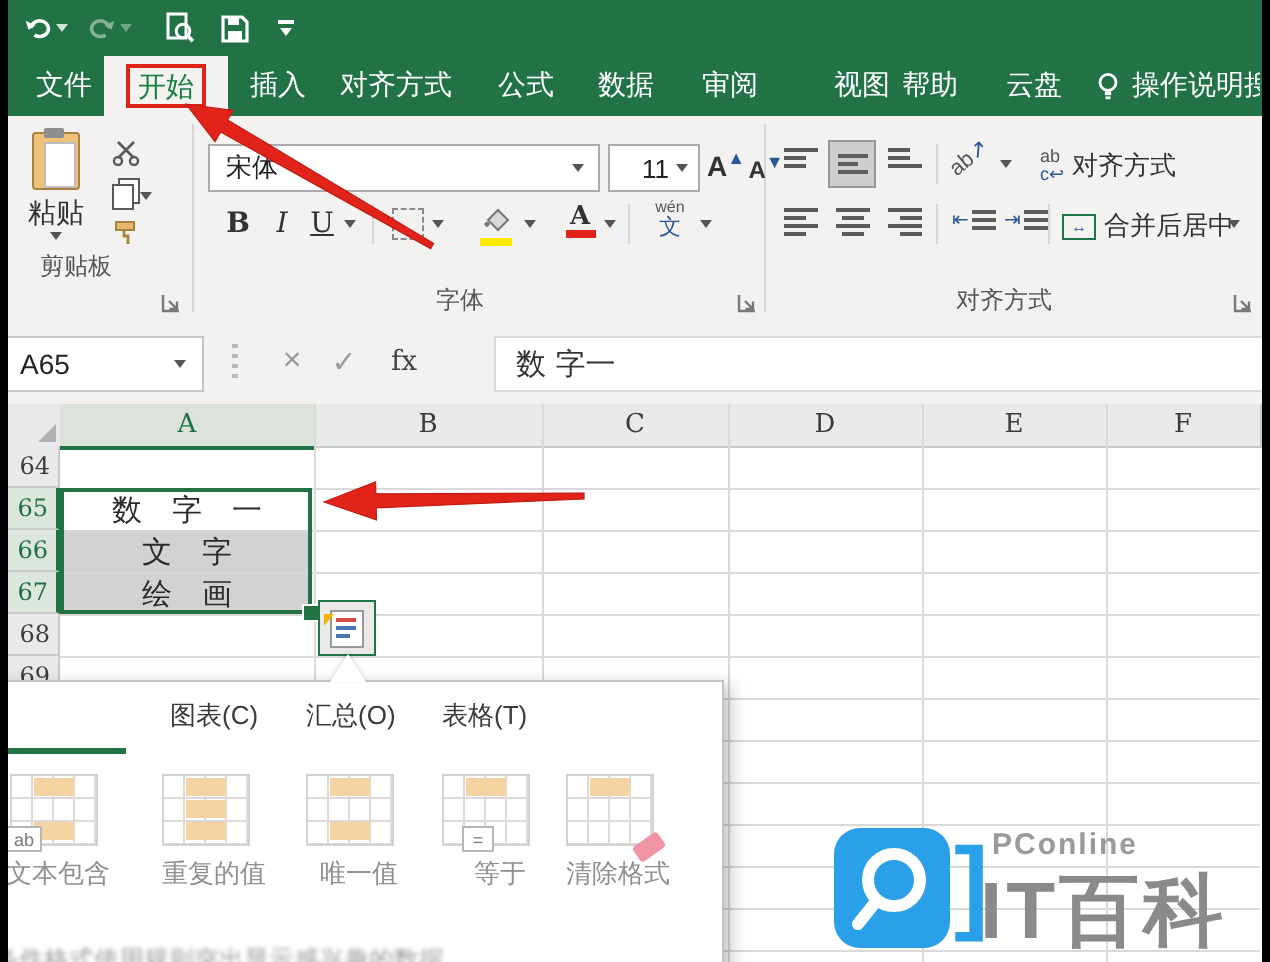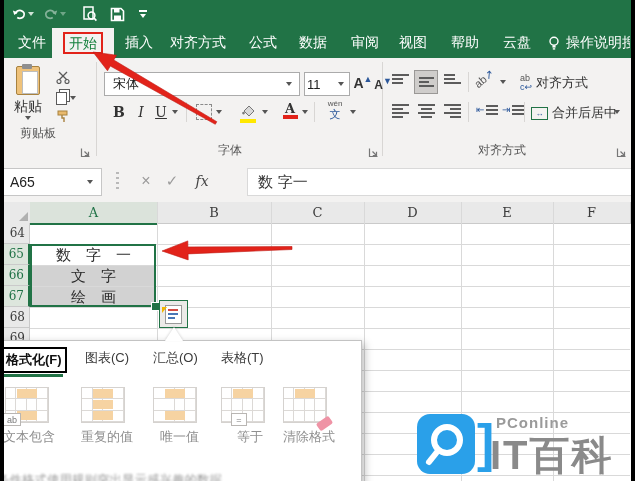--- a/index.html
+++ b/index.html
@@ -135,21 +135,21 @@
   </div>
 <div class="abs tab" style="left:246px;width:34px">
     <span>公式</span>
   </div>
 <div class="abs tab" style="left:296px;width:34px">
     <span>数据</span>
   </div>
 <div class="abs tab" style="left:348px;width:34px">
     <span>审阅</span>
   </div>
-<div class="abs tab" style="left:396px;width:34px">
+<div class="abs tab" style="left:414px;width:34px">
     <span>视图</span>
   </div>
 <div class="abs tab" style="left:448px;width:34px">
     <span>帮助</span>
   </div>
 <div class="abs tab" style="left:500px;width:34px">
     <span>云盘</span>
   </div>
 <div class="abs tab" style="left:546px;width:16px">
   <svg width="12" height="15" viewBox="0 0 12 15">
@@ -198,21 +198,21 @@
       <path d="M1.5 1.5 v8 h8" fill="none" stroke="#777" stroke-width="1.2"></path>
       <path d="M4.5 4.5 l4 4 M8.5 4.8 v3.7 h-3.7" fill="none" stroke="#777" stroke-width="1.2"></path>
     </svg>
 </div>
 
 <div class="abs combo" style="left:104px;top:72px;width:194px;height:22px">
   <span style="padding-left:8px">宋体</span>
   <span class="chev" style="position:absolute;right:7px"></span>
 </div>
 <div class="abs combo" style="left:304px;top:72px;width:44px;height:22px">
-  <span style="padding-left:2px">11</span>
+  <span style="padding-left:16px">11</span>
   <span class="chev" style="position:absolute;right:5px"></span>
 </div>
 <div class="abs btn-txt" style="left:354px;top:74px;width:18px;height:18px;font-weight:bold">
   <span>A</span>
   <span style="color:#2b579a;font-size:9px;margin-top:-9px">▲</span>
 </div>
 <div class="abs btn-txt" style="left:374px;top:76px;width:18px;height:18px;font-weight:bold;font-size:12px">
   <span>A</span>
   <span style="color:#2b579a;font-size:9px;margin-top:-9px">▼</span>
 </div>
@@ -338,21 +338,21 @@
   <span style="padding-left:6px">A65</span>
   <span class="chev" style="position:absolute;right:8px"></span>
 </div>
 <div class="abs" style="left:116px;top:172px;width:3px;height:18px;background:repeating-linear-gradient(#b9b9b9 0 2px,transparent 2px 5px)"></div>
 <div class="abs" style="left:136px;top:169px;width:20px;height:24px;display:flex;align-items:center;justify-content:center;color:#9b9b9b;font-size:16px">
     <span>×</span>
   </div>
 <div class="abs" style="left:162px;top:169px;width:20px;height:24px;display:flex;align-items:center;justify-content:center;color:#9b9b9b;font-size:15px">
     <span>✓</span>
   </div>
-<div class="abs" style="left:190px;top:169px;width:24px;height:24px;display:flex;align-items:center;justify-content:center;color:#444;font-size:14px;font-style:italic;font-family:'DejaVu Serif',serif">
+<div class="abs" style="left:190px;top:169px;width:24px;height:24px;display:flex;align-items:center;justify-content:center;color:#444;font-size:14px;font-family:'DejaVu Serif',serif">
     <span>fx</span>
   </div>
 <div class="abs fxbox">
   <span style="padding-left:10px">数 字一</span>
 </div>
 
 <div class="abs grid"></div>
 
 <div class="abs colhdr" style="left:4px;width:26px">
   <div style="position:absolute;right:2px;bottom:2px;width:0;height:0;border-left:9px solid transparent;border-bottom:9px solid #b0b0b0"></div>
@@ -423,23 +423,20 @@
   <div style="position:relative;width:15px;height:17px;background:#fff;border:1px solid #9a9a9a">
     <div style="position:absolute;left:2px;top:3px;width:10px;height:2px;background:#d34b42"></div>
     <div style="position:absolute;left:2px;top:7px;width:10px;height:2px;background:#4a77b5"></div>
     <div style="position:absolute;left:2px;top:11px;width:7px;height:2px;background:#4a77b5"></div>
     <div style="position:absolute;left:-4px;top:1px;width:0;height:0;border-top:6px solid #f2b600;border-right:5px solid transparent"></div>
   </div>
 </div>
 
 <div class="abs qanotch"></div>
 <div class="abs qapanel">
-  <div class="abs qatab qatab-active" style="left:6px">
-      <span>格式化(F)</span>
-    </div>
   <div class="abs qatab" style="left:90px">
       <span>图表(C)</span>
     </div>
   <div class="abs qatab" style="left:158px">
       <span>汇总(O)</span>
     </div>
   <div class="abs qatab" style="left:226px">
       <span>表格(T)</span>
     </div>
   <div class="abs qagreen"></div>

